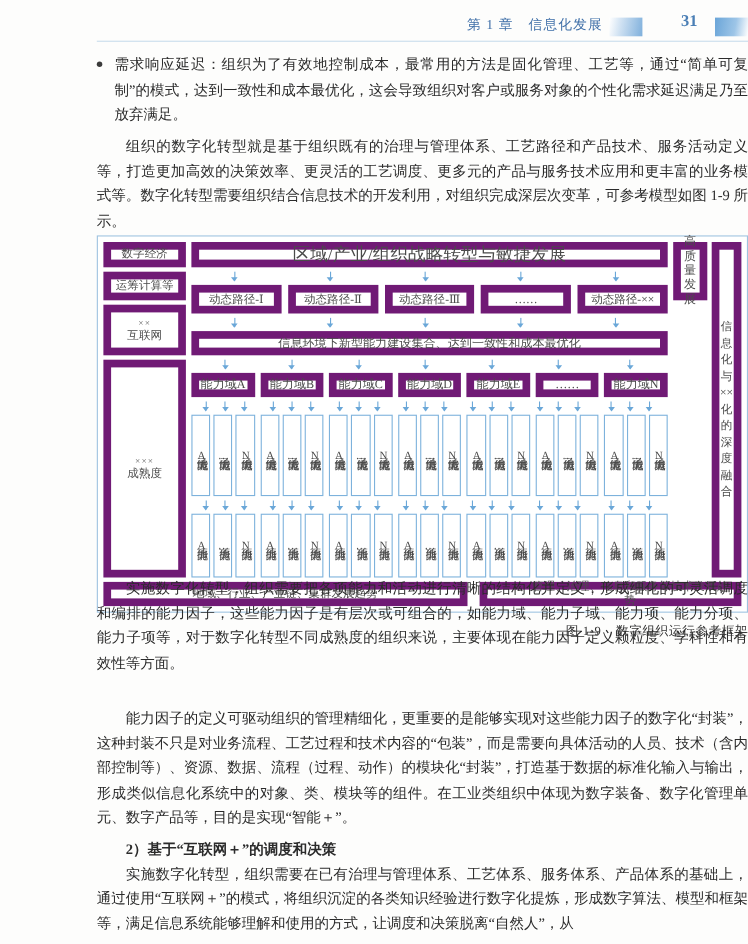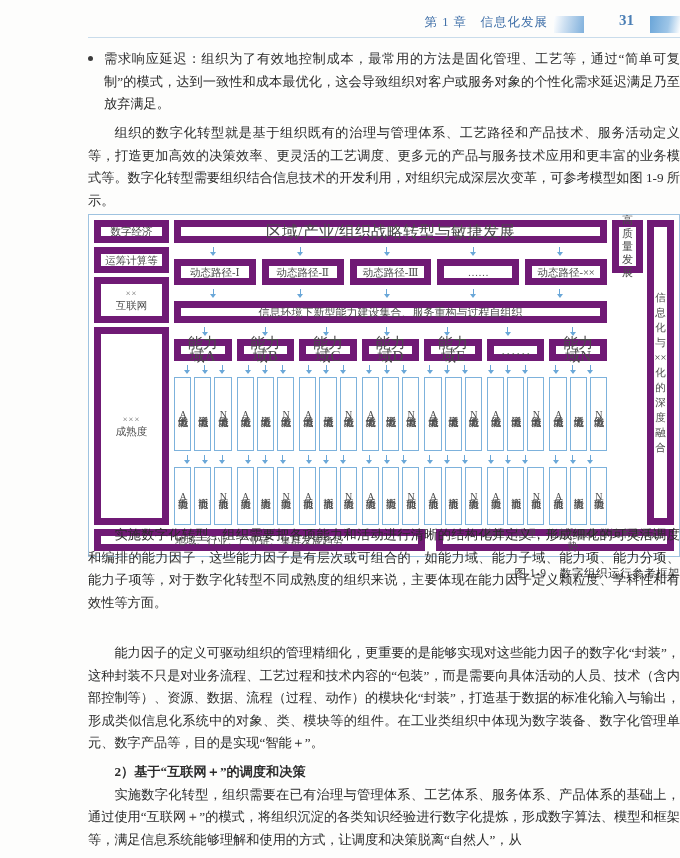--- a/index.html
+++ b/index.html
@@ -70,21 +70,21 @@
   .bx-left4{flex:1 1 auto;flex-direction:column;}
   .tiny{font-size:8.5px;color:#6b6b6b;letter-spacing:1px;line-height:11px;}
 
   .bx-strategy{height:23px;font-size:16px;}
   .bx-info{height:22px;font-size:11px;}
 
   .row-paths{display:flex;gap:6px;height:26px;}
   .row-paths .bx{flex:1 1 0;font-size:10.5px;}
 
   .row-domains{display:flex;gap:5px;height:22px;}
-  .row-domains .bx{flex:1 1 0;font-size:15px;}
+  .row-domains .bx{flex:1 1 0;font-size:11px;}
 
   .grp-row{display:flex;gap:5px;}
   .grp{flex:1 1 0;display:flex;gap:3px;}
   .vbx{
     flex:1 1 0;border:1px solid #7db2dc;background:#fff;box-sizing:border-box;
     display:flex;align-items:center;justify-content:center;
     writing-mode:vertical-rl;text-orientation:upright;
     font-size:10px;color:#4a4a4a;letter-spacing:0px;padding:2px 0;
   }
   .grp-sub{height:74px;}
@@ -172,21 +172,21 @@
         </div>
 
         <div class="conn">
           <span class="tick" style="left:9%"></span>
             <span class="tick" style="left:29%"></span>
           <span class="tick" style="left:49%"></span>
             <span class="tick" style="left:69%"></span>
           <span class="tick" style="left:89%"></span>
         </div>
 
-        <div class="bx bx-info">信息环境下新型能力建设集合、服务重构与过程自组织</div>
+        <div class="bx bx-info">信息环境下新型能力建设集合、达到一致性和成本最优化</div>
 
         <div class="conn">
           <span class="tick" style="left:7%"></span>
             <span class="tick" style="left:21%"></span>
           <span class="tick" style="left:35%"></span>
             <span class="tick" style="left:49%"></span>
           <span class="tick" style="left:63%"></span>
             <span class="tick" style="left:77%"></span>
           <span class="tick" style="left:92%"></span>
         </div>

